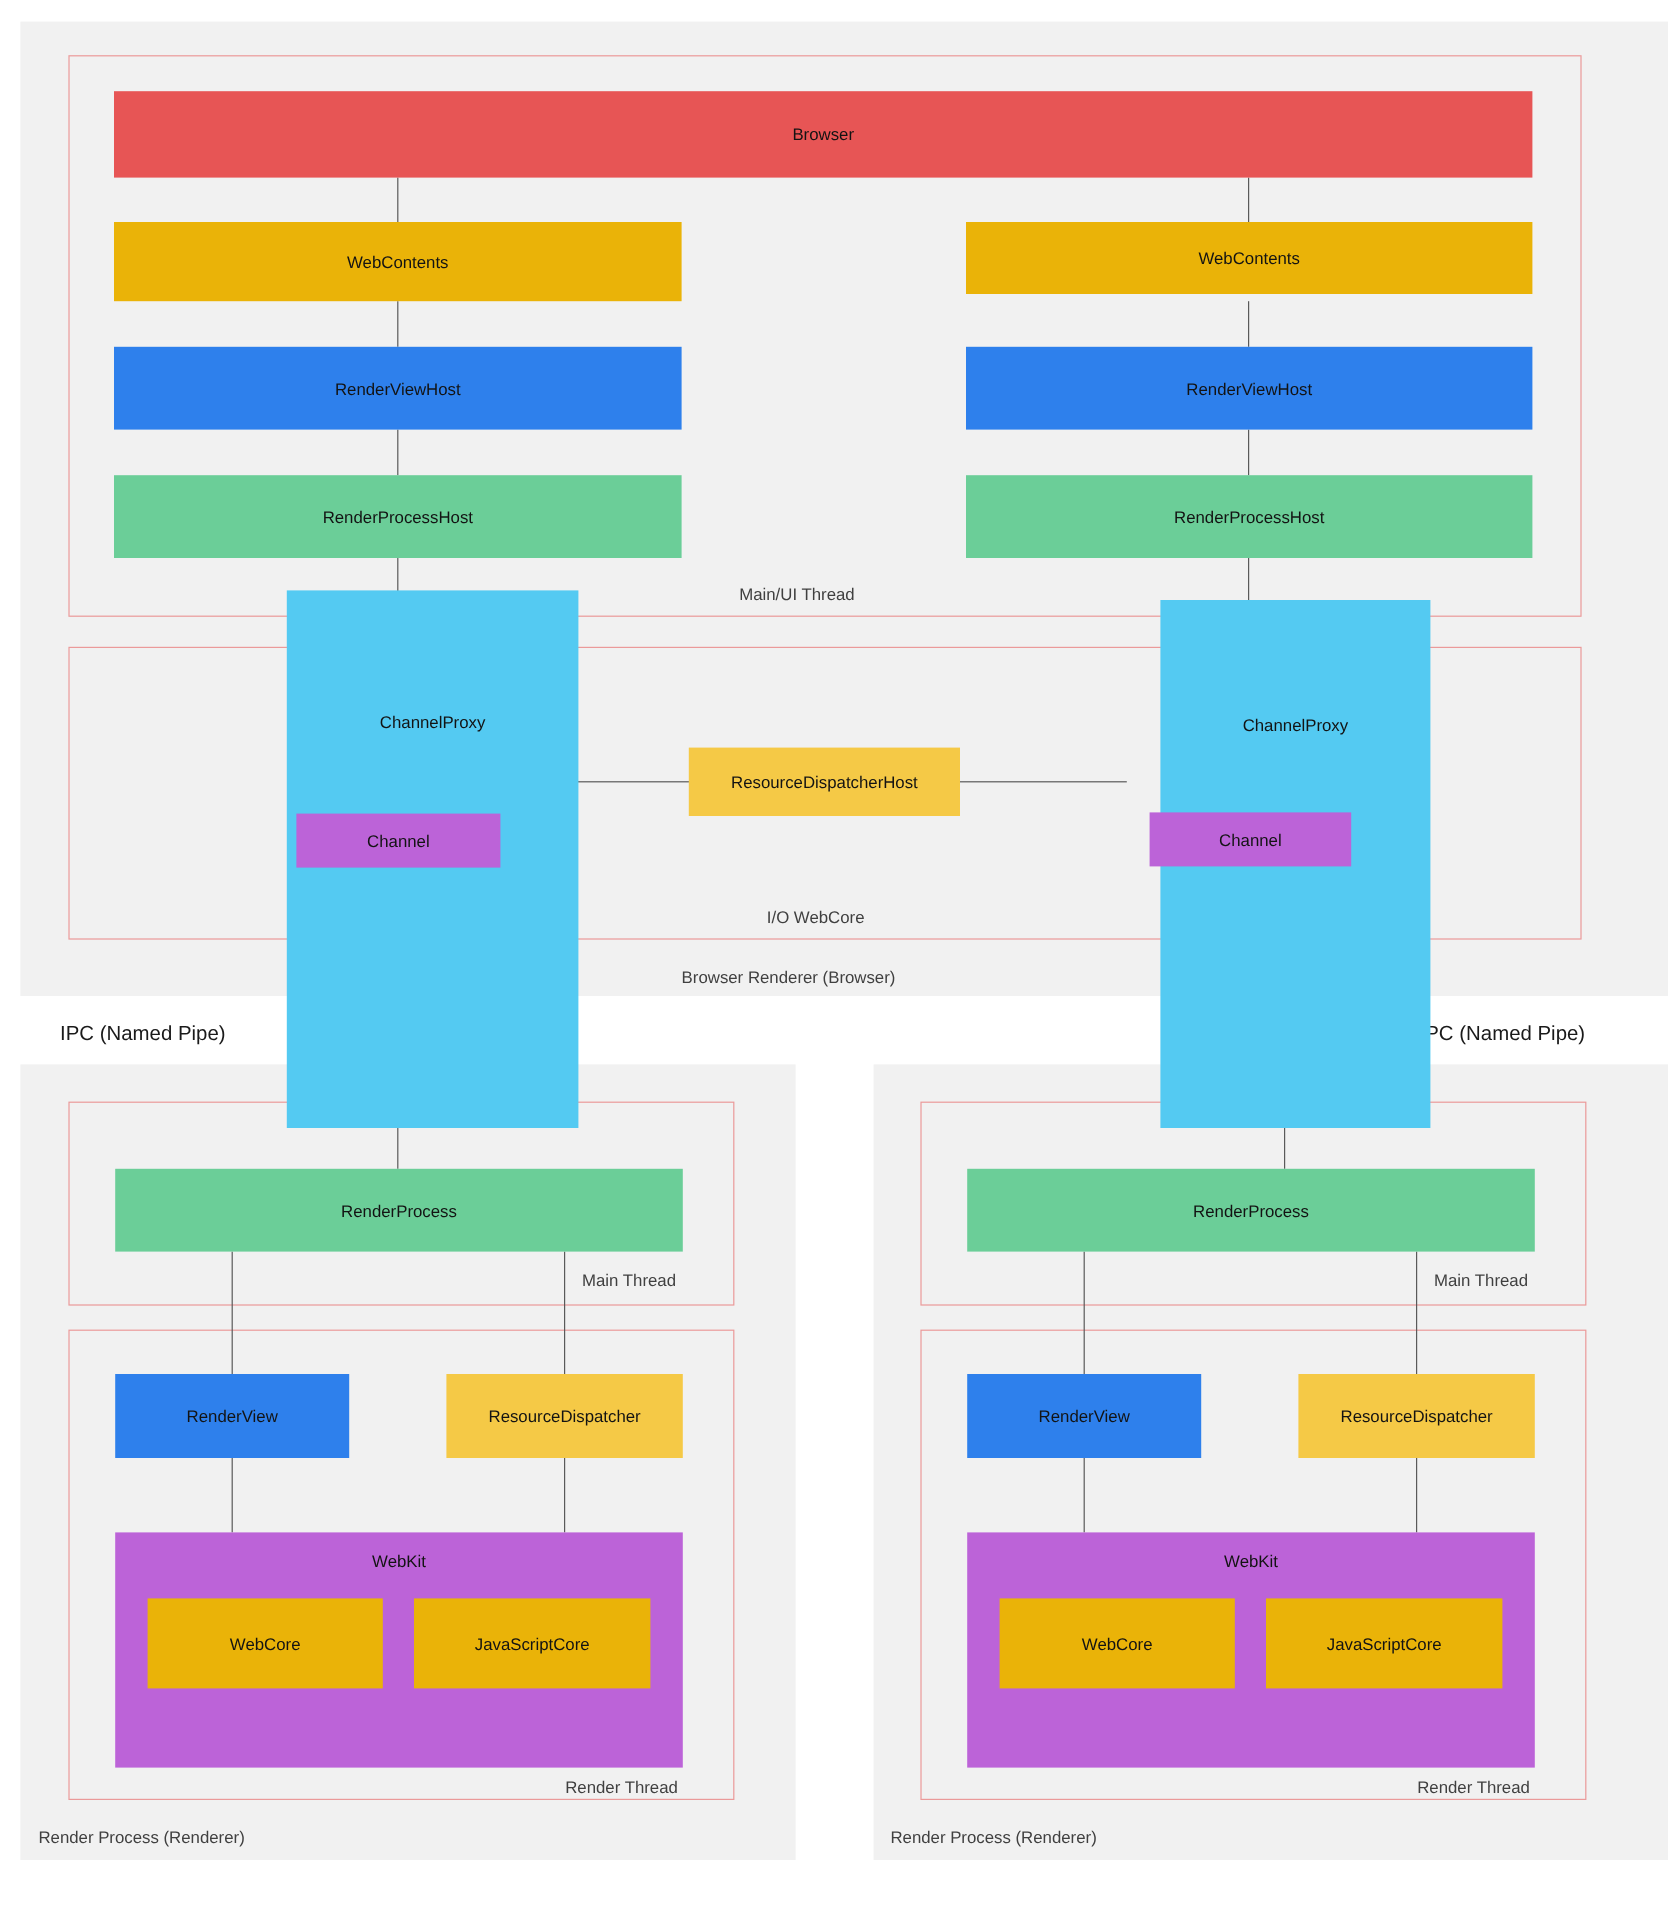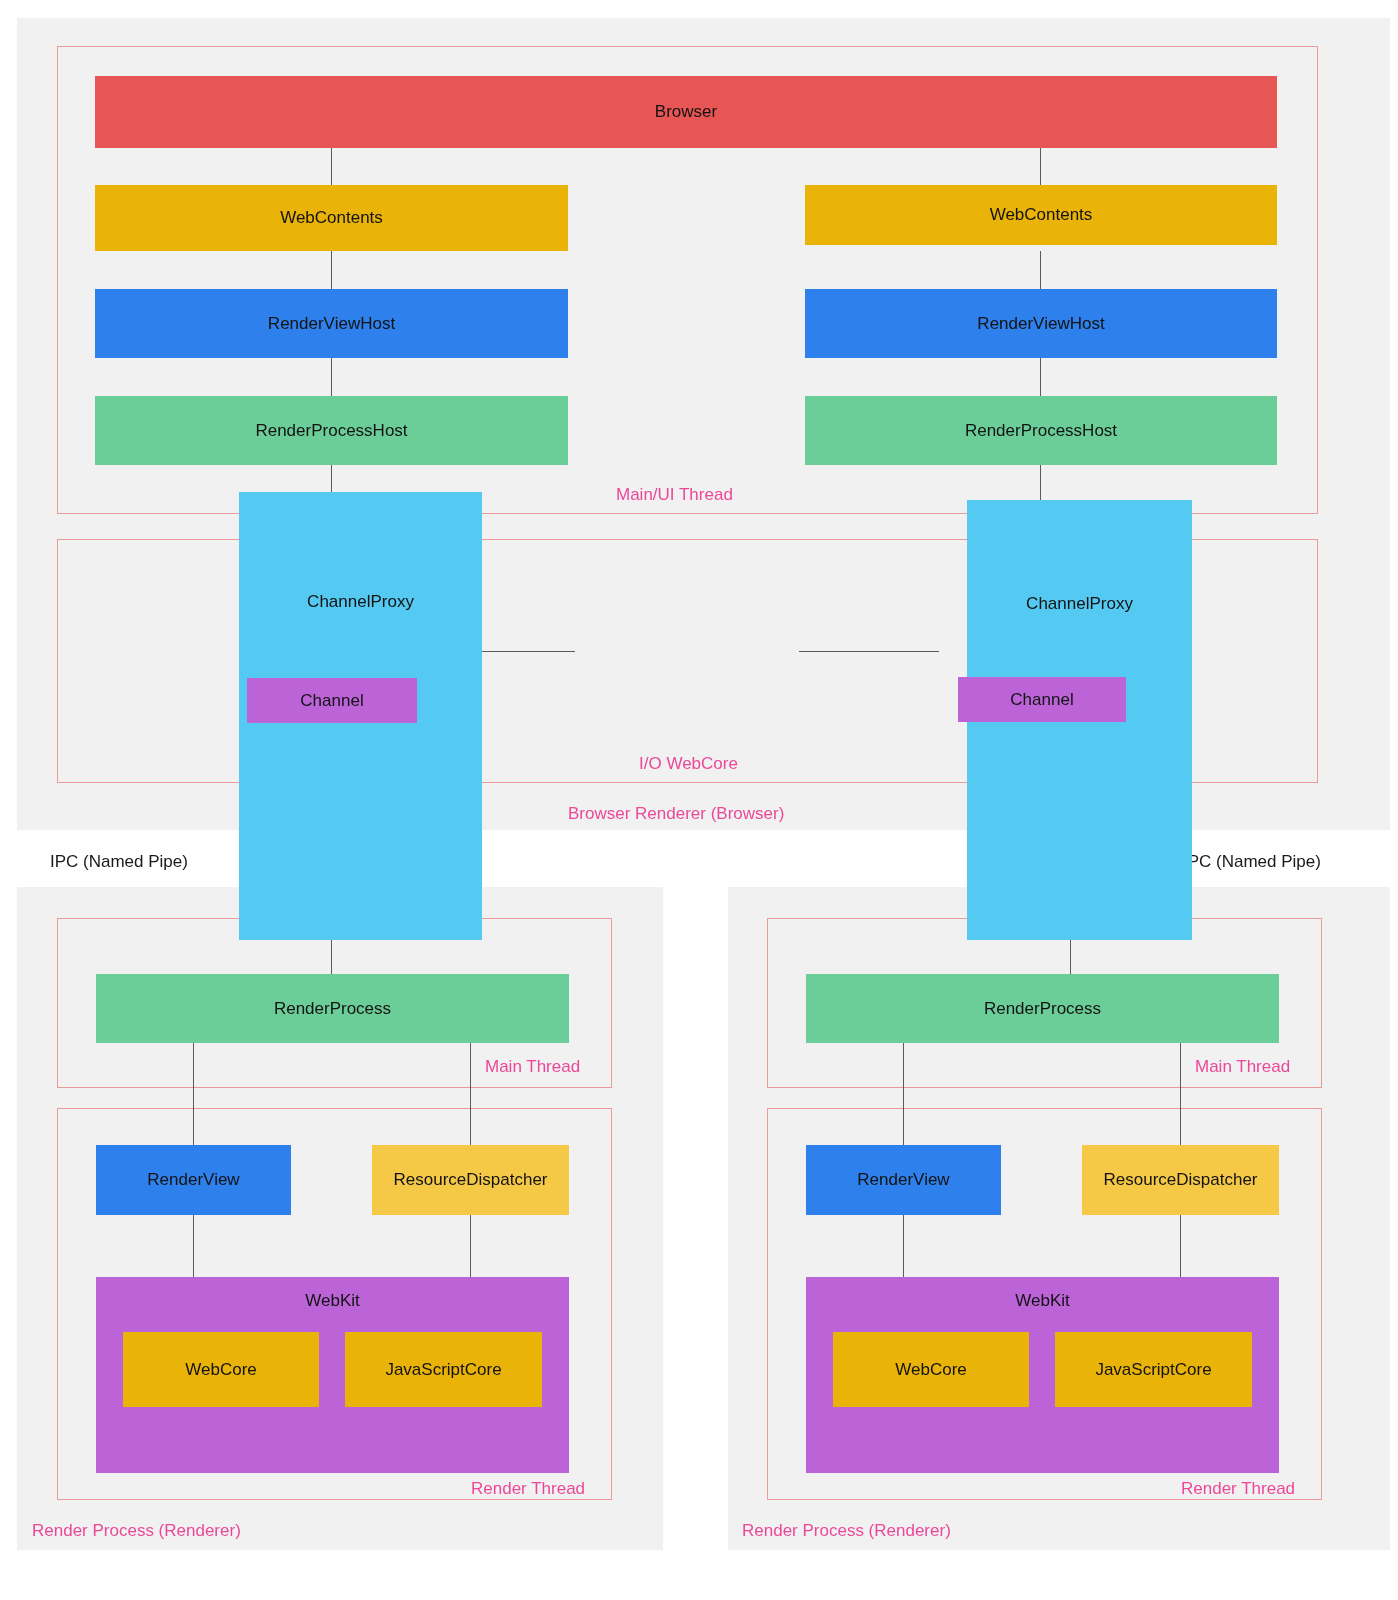--- a/index.html
+++ b/index.html
@@ -8,30 +8,30 @@
        color:#111111;overflow:hidden;}
   .stage{position:absolute;left:0;top:0;width:1398px;height:1600px;}
 
   
   .panel{position:absolute;background:#f1f1f1;}
 
   
   .thread{position:absolute;border:1px solid #eb9a9a;background:transparent;}
 
   
-  .caption{position:absolute;font-size:17px;line-height:20px;color:#ec4899;
+  .caption{position:absolute;font-size:14px;line-height:20px;color:#404040;
            white-space:nowrap;text-align:right;}
 
   
   .vline{position:absolute;width:1px;background:#5a5a5a;}
   .hline{position:absolute;height:1px;background:#5a5a5a;}
 
   
   .node{position:absolute;display:flex;align-items:center;justify-content:center;
-        font-size:17px;line-height:20px;color:#131313;text-align:center;
+        font-size:14px;line-height:20px;color:#131313;text-align:center;
         box-sizing:border-box;}
   .node.top-label{align-items:flex-start;padding-top:14px;}
   .node.proxy{align-items:flex-start;padding-top:100px;}
   .node.proxyR{align-items:flex-start;padding-top:94px;}
 
   .c-red{background:#e75555;}
   .c-orange{background:#eab308;}
   .c-blue{background:#2e80ec;}
   .c-green{background:#6bce98;}
   .c-cyan{background:#54caf2;margin-left:29px;}
@@ -85,20 +85,23 @@
 
   <div class="node c-green" style="left:95px;top:396px;width:473px;height:69px;">
     <span>RenderProcessHost</span>
   </div>
   <div class="node c-green" style="left:805px;top:396px;width:472px;height:69px;">
     <span>RenderProcessHost</span>
   </div>
 
   <div class="caption" style="left:616px;top:485px;">Main/UI Thread</div>
 
+  <div class="node c-yellow" style="left:574px;top:623px;width:226px;height:57px;">
+    <span>ResourceDispatcherHost</span>
+  </div>
 
   <div class="caption" style="left:639px;top:754px;">I/O WebCore</div>
 
   <div class="caption" style="left:568px;top:804px;">Browser Renderer (Browser)</div>
 
   <div class="free-label" style="left:50px;top:852px;">IPC (Named Pipe)</div>
   <div class="free-label" style="left:1183px;top:852px;">IPC (Named Pipe)</div>
 
   <div class="panel" style="left:17px;top:887px;width:646px;height:663px;"></div>
 

